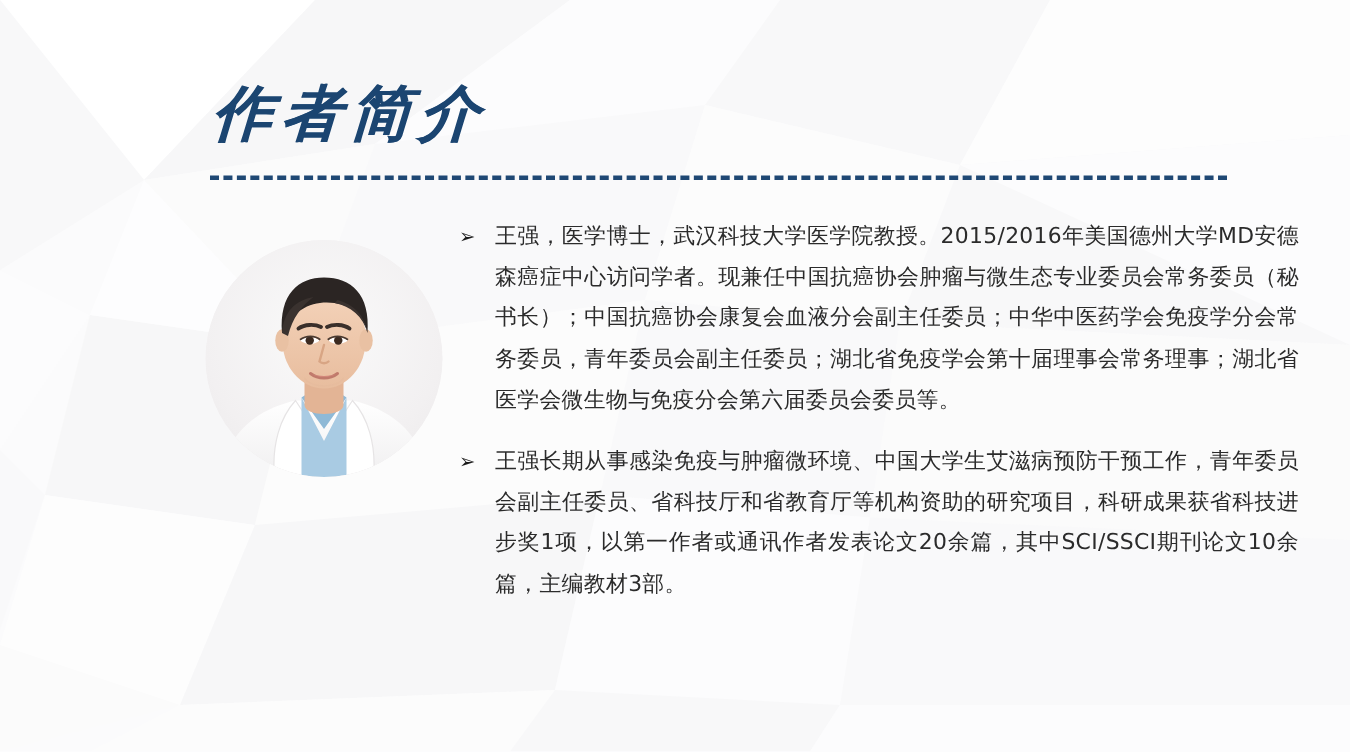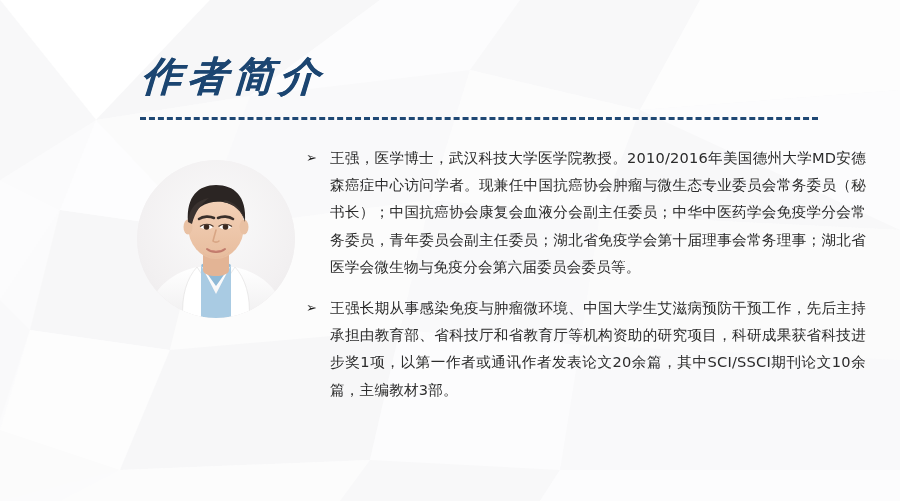--- a/index.html
+++ b/index.html
@@ -203,23 +203,23 @@
 
         <path d="M66 92 C70 99 88 99 92 92" stroke="#e5bb9c" stroke-width="1" fill="none" opacity="0.7"></path>
       </g>
     </svg>
   </div>
 
   <div id="bio-list">
 
     <div class="bullet-row">
       <span class="bullet-marker">➢</span>
-      <span class="bullet-text">王强，医学博士，武汉科技大学医学院教授。2010/2016年美国德州大学MD安德森癌症中心访问学者。现兼任中国抗癌协会肿瘤与微生态专业委员会常务委员（秘书长）；中国抗癌协会康复会血液分会副主任委员；中华中医药学会免疫学分会常务委员，青年委员会副主任委员；湖北省免疫学会第十届理事会常务理事；湖北省医学会微生物与免疫分会第六届委员会委员等。</span>
+      <span class="bullet-text">王强，医学博士，武汉科技大学医学院教授。2015/2016年美国德州大学MD安德森癌症中心访问学者。现兼任中国抗癌协会肿瘤与微生态专业委员会常务委员（秘书长）；中国抗癌协会康复会血液分会副主任委员；中华中医药学会免疫学分会常务委员，青年委员会副主任委员；湖北省免疫学会第十届理事会常务理事；湖北省医学会微生物与免疫分会第六届委员会委员等。</span>
     </div>
 
     <div class="bullet-row">
       <span class="bullet-marker">➢</span>
-      <span class="bullet-text">王强长期从事感染免疫与肿瘤微环境、中国大学生艾滋病预防干预工作，先后主持承担由教育部、省科技厅和省教育厅等机构资助的研究项目，科研成果获省科技进步奖1项，以第一作者或通讯作者发表论文20余篇，其中SCI/SSCI期刊论文10余篇，主编教材3部。</span>
+      <span class="bullet-text">王强长期从事感染免疫与肿瘤微环境、中国大学生艾滋病预防干预工作，青年委员会副主任委员、省科技厅和省教育厅等机构资助的研究项目，科研成果获省科技进步奖1项，以第一作者或通讯作者发表论文20余篇，其中SCI/SSCI期刊论文10余篇，主编教材3部。</span>
     </div>
 
   </div>
 
 </div>
 
 </body></html>

